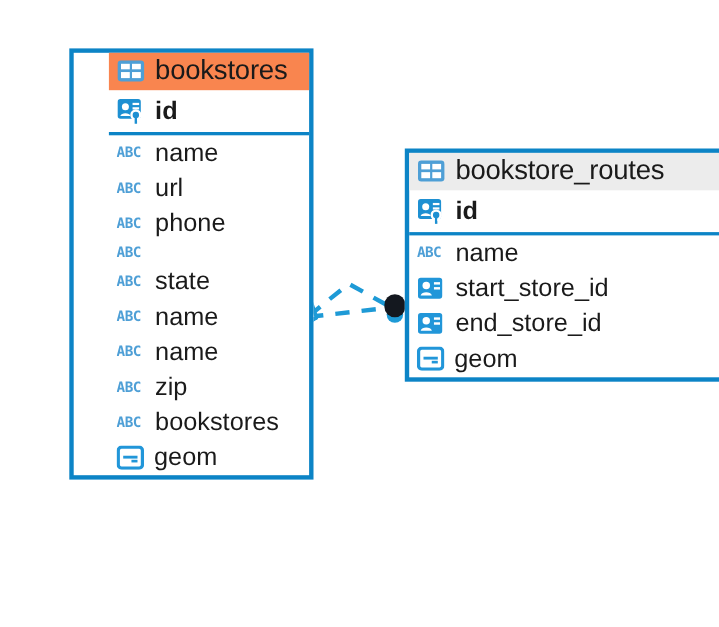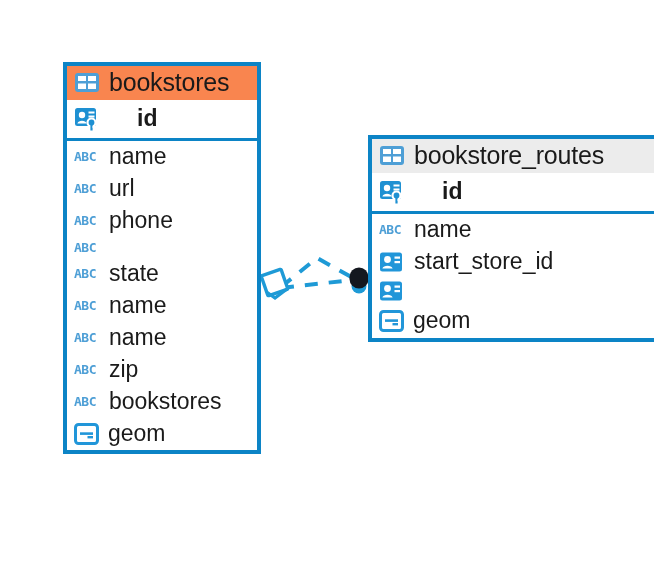--- a/index.html
+++ b/index.html
@@ -31,21 +31,21 @@
     padding: 4px 7px 5px 7px;
     font-size: 25px;
     color: #1a1a1a;
     line-height: 1;
     white-space: nowrap;
   }
   .entity-header.orange { background: #f9854f; }
   .entity-header.grey  { background: #ececec; }
   .entity-title { margin-left: 9px; font-size: 25px; letter-spacing: -0.2px; }
 
-  .pk-sep { border-bottom: 3px solid #0c84c6; gap: 28px; }
+  .pk-sep { border-bottom: 3px solid #0c84c6; }
 
   .field-row {
     display: flex;
     align-items: center;
     padding: 2px 7px 3px 7px;
     font-size: 23px;
     color: #1a1a1a;
     line-height: 1.18;
     white-space: nowrap;
   }
@@ -86,21 +86,21 @@
       <path d="M 268 293 L 275 298 L 287 289" fill="none" stroke="#1e9ad6" stroke-width="3.2" stroke-linecap="round"></path>
     </g>
 
     <g>
       <circle cx="359" cy="277" r="9.5" fill="#14181f"></circle>
       <circle cx="359" cy="286" r="7.5" fill="#1e9ad6"></circle>
       <circle cx="359" cy="279" r="9.5" fill="#14181f"></circle>
     </g>
   </svg>
 
-  <div class="entity" id="entity-bookstores" style="left:63px; top:62px; width:198px;">
+  <div class="entity" id="entity-bookstores" style="left:63px; top:44px; width:222px;padding-left:32px;">
 
     <div class="entity-header orange">
       <svg class="ico ico-table" viewBox="0 0 26 21">
         <rect x="1" y="1" width="24" height="19" rx="3" fill="#4e9fd6"></rect>
         <rect x="4" y="4" width="8" height="5" fill="#ffffff"></rect>
         <rect x="14" y="4" width="8" height="5" fill="#ffffff"></rect>
         <rect x="4" y="11.5" width="8" height="5.5" fill="#ffffff"></rect>
         <rect x="14" y="11.5" width="8" height="5.5" fill="#ffffff"></rect>
       </svg>
       <span class="entity-title">bookstores</span>
@@ -240,20 +240,21 @@
     </div>
 
     <div class="field-row">
       <svg class="ico ico-fk" viewBox="0 0 26 22">
         <rect x="1" y="1.5" width="22" height="19" rx="2.5" fill="#2196d9"></rect>
         <circle cx="8.5" cy="8.5" r="3.4" fill="#ffffff"></circle>
         <path d="M 3.4 17.6 c 0.9 -3.8 9.3 -3.8 10.2 0 z" fill="#ffffff"></path>
         <rect x="15.5" y="5.5" width="5.5" height="2.2" fill="#ffffff"></rect>
         <rect x="15.5" y="10" width="5.5" height="2.2" fill="#ffffff"></rect>
       </svg>
+      <span class="field-label">end_store_id</span>
     </div>
 
     <div class="field-row">
       <svg class="ico ico-geom" viewBox="0 0 25 22">
         <rect x="1.5" y="1.5" width="22" height="19" rx="3" fill="#ffffff" stroke="#2196d9" stroke-width="3"></rect>
         <rect x="6" y="9.3" width="13" height="2.6" fill="#2196d9"></rect>
         <rect x="13.5" y="13" width="5.5" height="2.4" fill="#2196d9"></rect>
       </svg>
       <span class="field-label">geom</span>
     </div>

